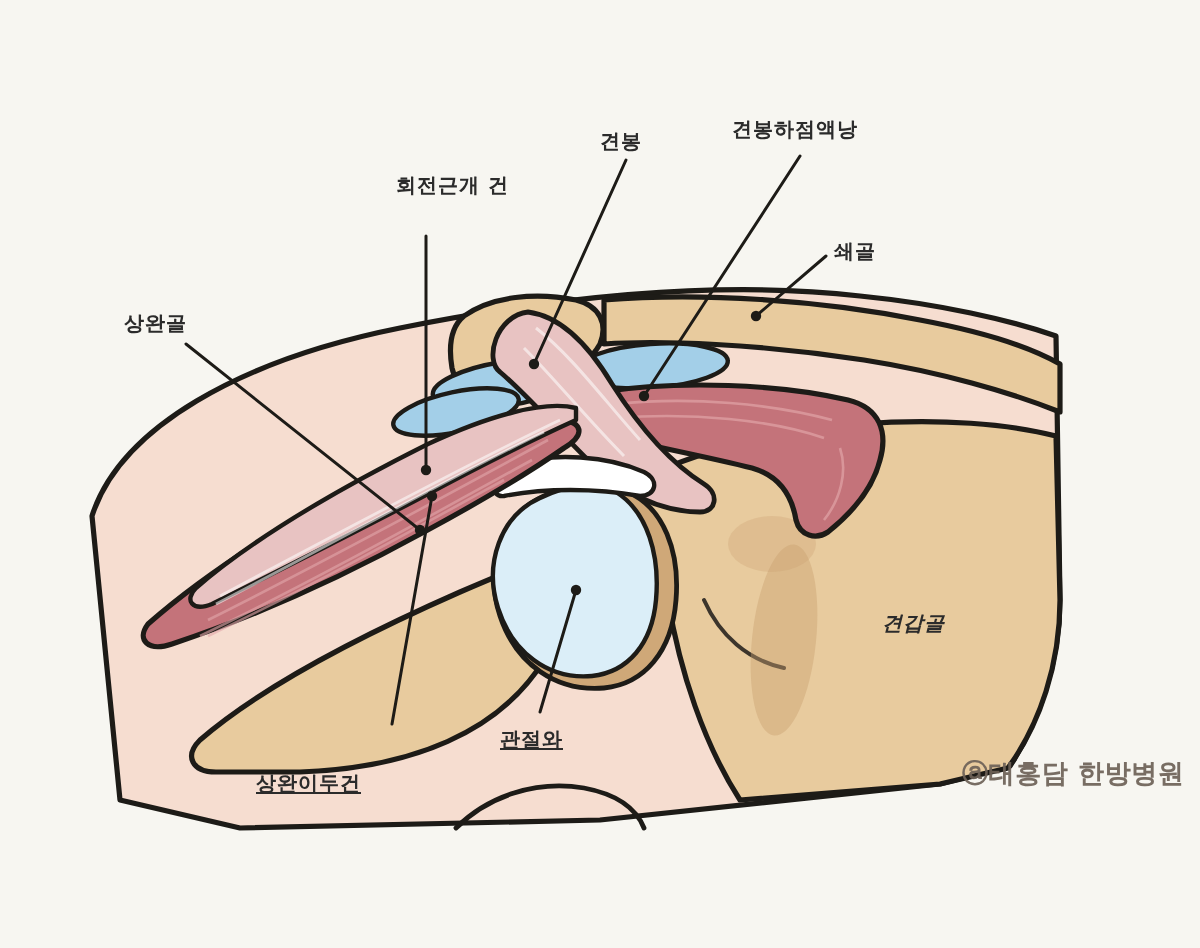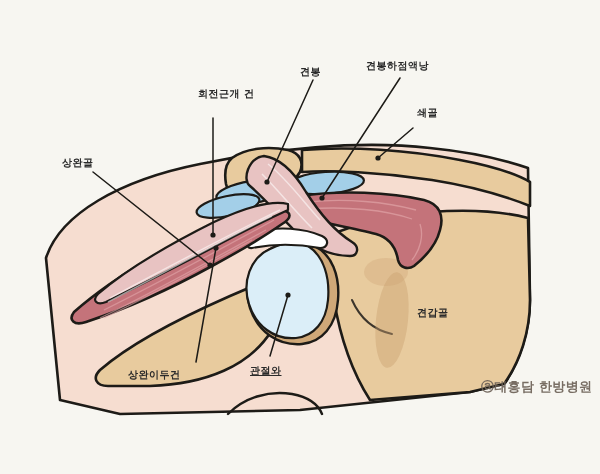--- a/index.html
+++ b/index.html
@@ -164,22 +164,22 @@
         <circle cx="216" cy="248" r="2.6" stroke="none"></circle>
         <line x1="270" y1="356" x2="288" y2="295" stroke-linecap="round"></line>
         <circle cx="288" cy="295" r="2.6" stroke="none"></circle>
       </g>
   </svg>
 
   <div id="labels-layer">
       <div class="label" style="left: 198px; top: 89px;">회전근개 건</div>
       <div class="label" style="left: 300px; top: 67px;">견봉</div>
       <div class="label" style="left: 366px; top: 61px;">견봉하점액낭</div>
-      <div class="label" style="left: 417px; top: 108px;">쇄골</div>
+      <div class="label" style="left: 417px; top: 122px;">쇄골</div>
       <div class="label" style="left: 62px; top: 159px; font-family: Liberation Mono, monospace;">상완골</div>
-      <div class="label" style="left: 417px; top: 308px;">견갑골</div>
-      <div class="label" style="left: 128px; top: 370px;">상완이두건</div>
+      <div class="label" style="left: 441px; top: 308px; font-style: italic;">견갑골</div>
+      <div class="label" style="left: 128px; top: 388px; text-decoration: underline;">상완이두건</div>
       <div class="label" style="left: 250px; top: 366px; text-decoration: underline;">관절와</div>
     </div>
 
   <div class="watermark" id="watermark" style="left: 481px; top: 378px;">ⓐ태홍담 한방병원</div>
 
 </div>
 
 </body></html>

